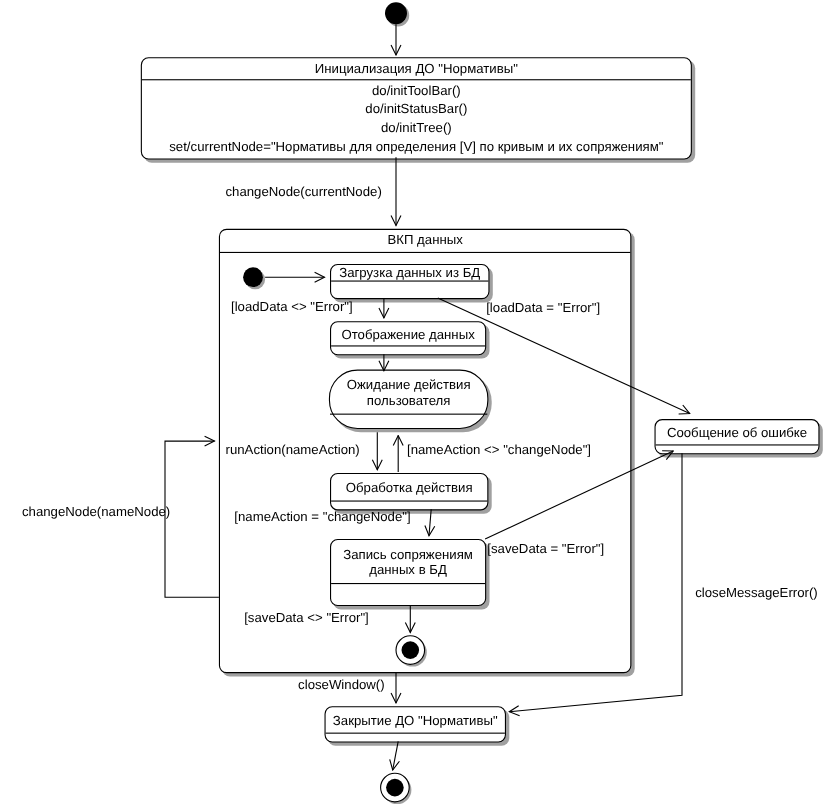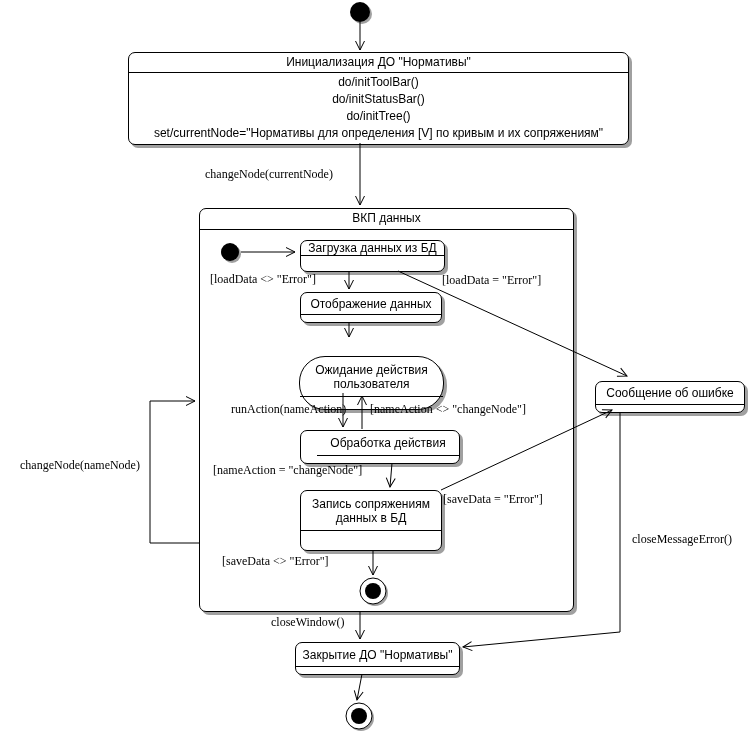--- a/index.html
+++ b/index.html
@@ -36,21 +36,20 @@
     text-align:center; line-height:14px; padding:0 3px;
   }
   .simple .foot { flex:0 0 auto; }
 
   
   .label {
     position:absolute;
     white-space:nowrap;
     z-index:3;
     line-height:13px;
-    font-family:Liberation Serif, serif;
   }
 
   svg.overlay {
     position:absolute; left:0; top:0;
     z-index:4;
     pointer-events:none;
   }
 </style>
 </head>
 <body>
@@ -74,26 +73,26 @@
   <div class="state simple" style="left:300px; top:240px; width:143px; height:30px;gap:24px;">
     <div class="name">Загрузка данных из БД</div>
     <div class="foot" style="height:7px;"></div>
   </div>
 
   <div class="state simple" style="left:300px; top:292px; width:140px; height:29px;">
     <div class="name">Отображение данных</div>
     <div class="foot" style="height:7px;"></div>
   </div>
 
-  <div class="state simple" style="left:299px; top:356px; width:143px; height:52px;border-radius:26px;">
+  <div class="state simple" style="left:299px; top:336px; width:143px; height:52px;border-radius:26px;">
     <div class="name">Ожидание действия пользователя</div>
     <div class="foot" style="height:12px;"></div>
   </div>
 
-  <div class="state simple" style="left:300px; top:430px; width:142px; height:32px;padding-left:16px;">
+  <div class="state simple" style="left:300px; top:430px; width:142px; height:32px;">
     <div class="name">Обработка действия</div>
     <div class="foot" style="height:7px;"></div>
   </div>
 
   <div class="state simple" style="left:300px; top:490px; width:140px; height:59px;">
     <div class="name">Запись сопряжениям данных в БД</div>
     <div class="foot" style="height:19px;"></div>
   </div>
 
   <div class="state simple" style="left:595px; top:381px; width:148px; height:30px;">
@@ -102,21 +101,21 @@
   </div>
 
   <div class="state simple" style="left:295px; top:642px; width:163px; height:31px;">
     <div class="name">Закрытие ДО "Нормативы"</div>
     <div class="foot" style="height:7px;"></div>
   </div>
 
   <div class="label" style="left:205px; top:168px;">changeNode(currentNode)</div>
   <div class="label" style="left:210px; top:273px;">[loadData &lt;&gt; "Error"]</div>
   <div class="label" style="left:442px; top:274px;">[loadData = "Error"]</div>
-  <div class="label" style="left:205px; top:403px;margin-left:26px;">runAction(nameAction)</div>
+  <div class="label" style="left:205px; top:403px;">runAction(nameAction)</div>
   <div class="label" style="left:370px; top:403px;">[nameAction &lt;&gt; "changeNode"]</div>
   <div class="label" style="left:213px; top:464px;">[nameAction = "changeNode"]</div>
   <div class="label" style="left:443px; top:493px;">[saveData = "Error"]</div>
   <div class="label" style="left:222px; top:555px;">[saveData &lt;&gt; "Error"]</div>
   <div class="label" style="left:20px; top:459px;">changeNode(nameNode)</div>
   <div class="label" style="left:271px; top:616px;">closeWindow()</div>
   <div class="label" style="left:632px; top:533px;">closeMessageError()</div>
 
   <svg class="overlay" width="750" height="735" viewBox="0 0 750 735">
     <defs>

